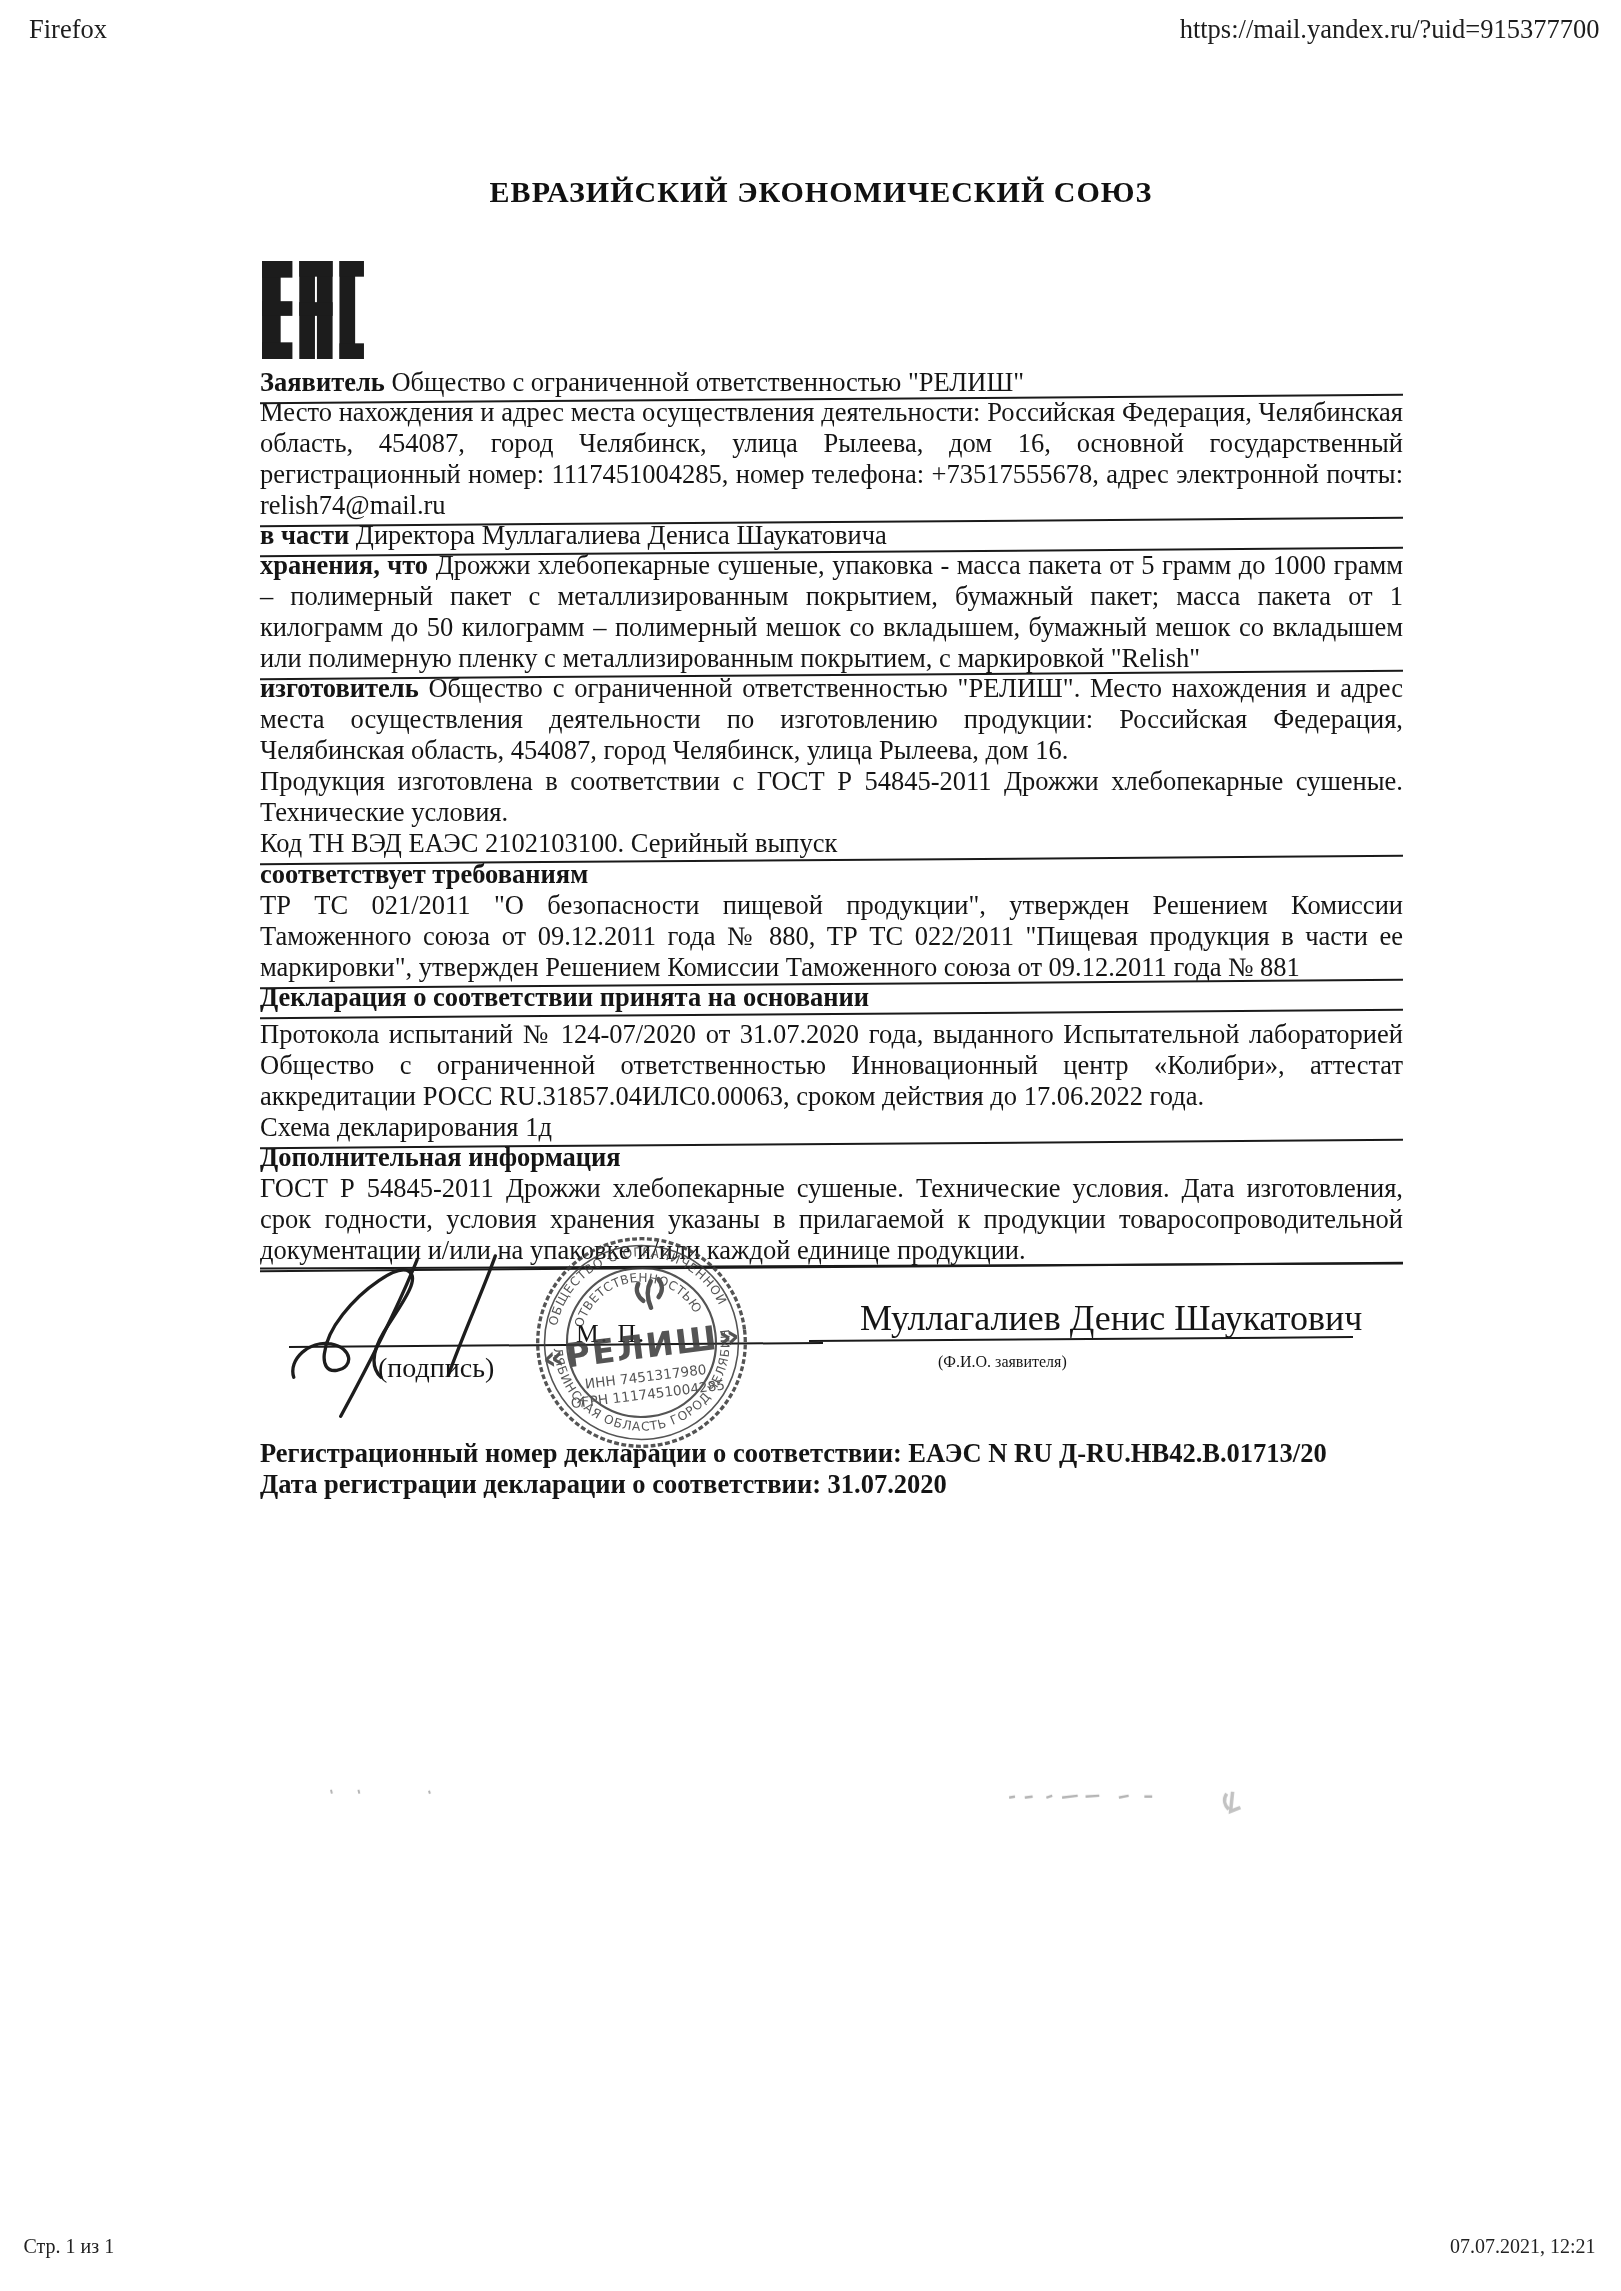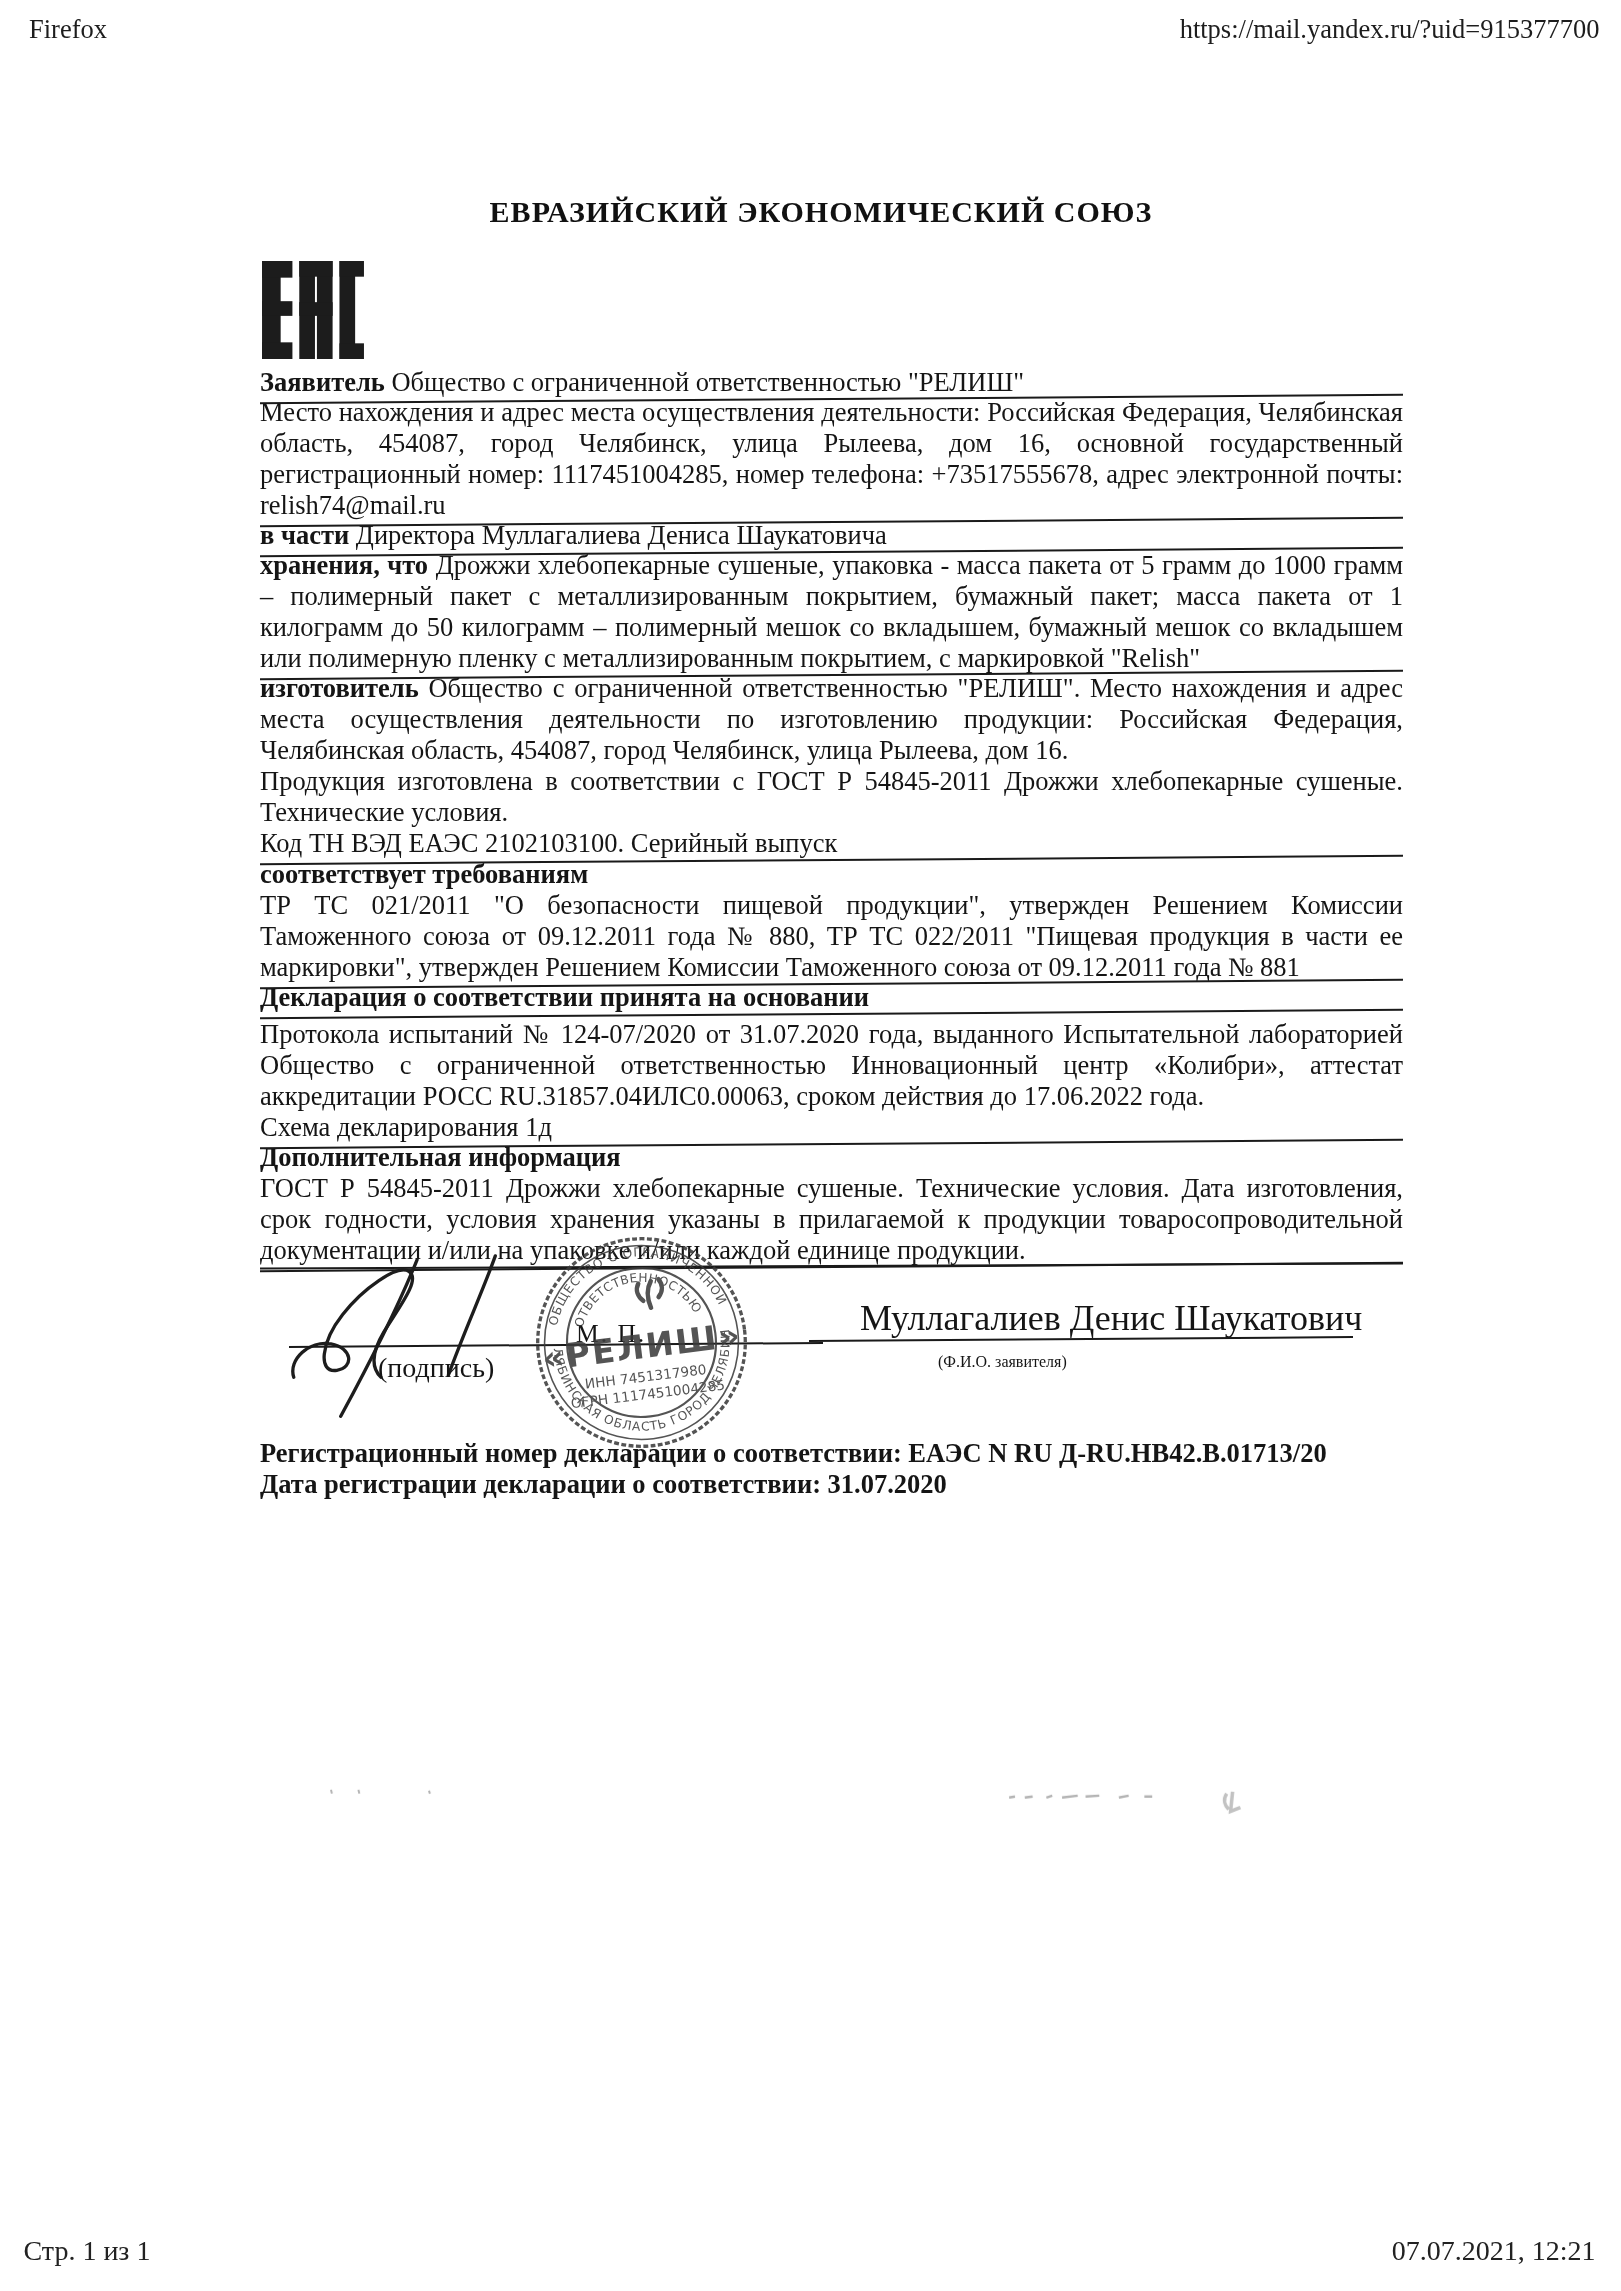--- a/index.html
+++ b/index.html
@@ -3,26 +3,26 @@
 <meta charset="utf-8">
 <style>
   html,body{margin:0;padding:0;}
   body{
     width:1621px;height:2292px;background:#ffffff;position:relative;
     font-family:"Liberation Serif", serif;color:#161616;overflow:hidden;
   }
   .hdr{position:absolute;top:13.7px;font-size:26.5px;color:#1d1d1d;}
   #hdr-left{left:29px;}
   #hdr-right{right:21.6px;}
-  .ftr{position:absolute;top:2235px;font-size:28px;color:#222;}
+  .ftr{position:absolute;top:2235px;font-size:20px;color:#222;}
   #ftr-left{left:23.5px;}
   #ftr-right{right:25.5px;}
 
   #title{position:absolute;left:240px;top:173px;width:1162px;text-align:center;
-         font-weight:bold;font-size:30px;line-height:38px;letter-spacing:1px;color:#111;margin-top:20px;}
+         font-weight:bold;font-size:30px;line-height:38px;letter-spacing:1px;color:#111;}
 
   #eac{position:absolute;left:262px;top:261px;}
 
   #content{position:absolute;left:260px;top:367px;width:1143px;
            font-size:26.5px;line-height:31px;color:#151515;}
   #content p, #content .line{margin:0;}
   .just{text-align:justify;}
   .jline{text-align:justify;text-align-last:justify;}
   .b{font-weight:bold;}
   .rule{height:0;border-top:2.5px solid #1a1a1a;margin:0 0 -2.9px 0;transform:rotate(-0.42deg);transform-origin:50% 50%;}

